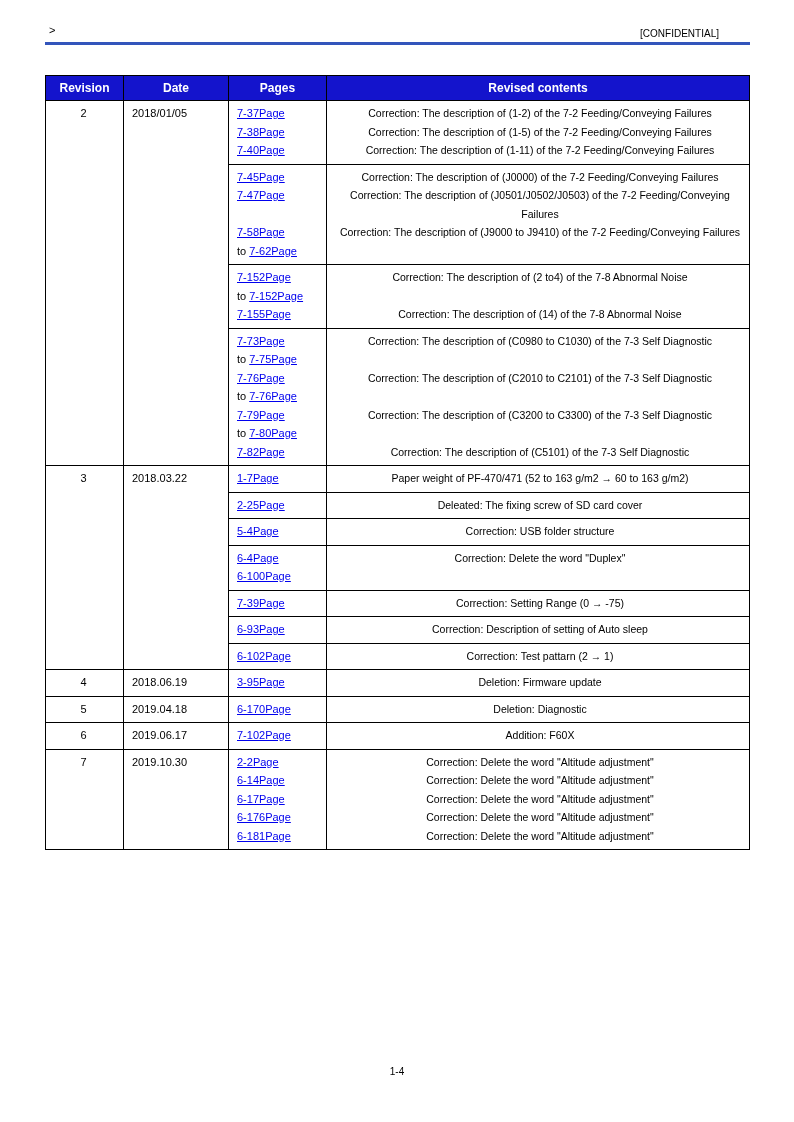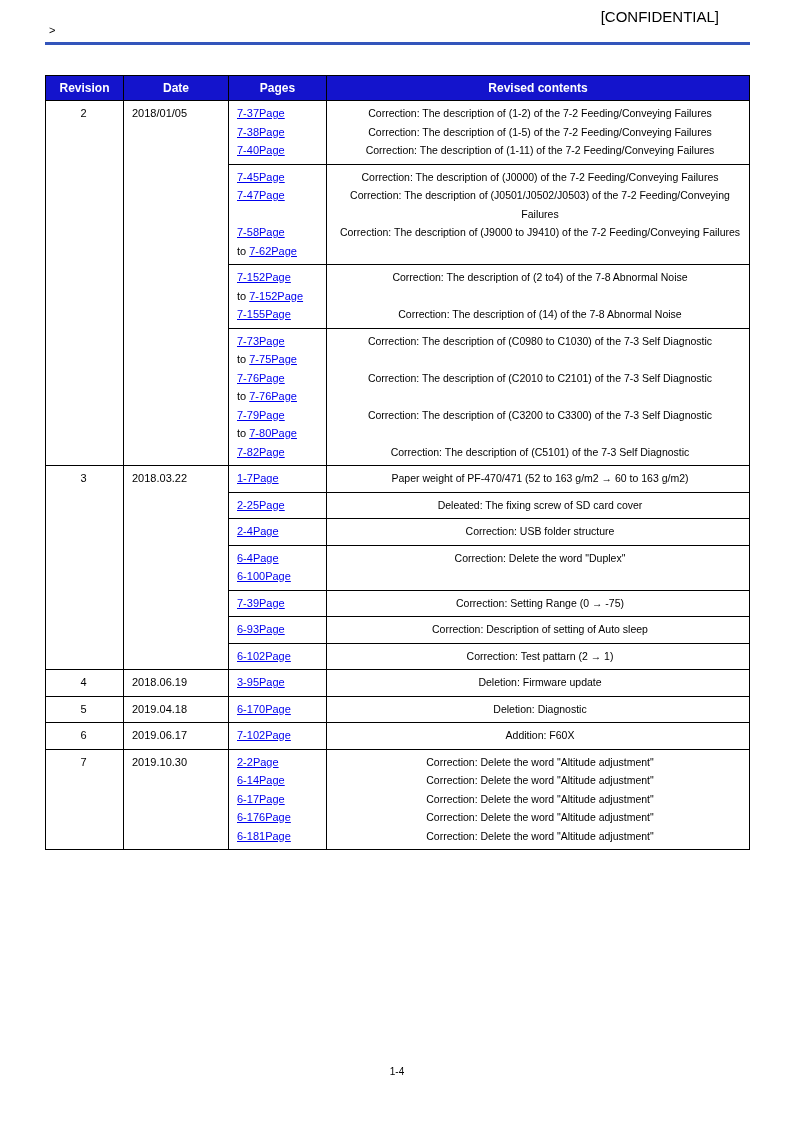--- a/index.html
+++ b/index.html
@@ -8,21 +8,21 @@
     --link:#0000EE;
   }
   html,body{margin:0;padding:0;}
   body{
     width:794px;height:1122px;position:relative;
     background:#ffffff;color:#000;
     font-family:"Liberation Sans", sans-serif;
     overflow:hidden;
   }
   .header-mark{position:absolute;top:24px;left:49px;font-size:11px;}
-  .confidential{position:absolute;top:8px;right:75px;font-size:15px;}
+  .confidential{position:absolute;top:28px;right:75px;font-size:10px;}
   .top-rule{position:absolute;top:42px;left:45px;width:705px;height:3px;background:var(--rule);}
   .table-wrap{position:absolute;top:75px;left:45px;width:705px;}
   table{border-collapse:collapse;width:100%;table-layout:fixed;}
   col.c-rev{width:78px}
   col.c-date{width:105px}
   col.c-pages{width:98px}
   th{
     background:var(--header-bg);color:#fff;
     font-size:12px;font-weight:bold;text-align:center;
     border:1px solid #000;padding:5px 2px;
@@ -136,21 +136,21 @@
           <tr>
             <td class="pages">
               <div class="line"><a class="pagelink" href="#">2-25Page</a></div>
             </td>
             <td class="contents">
               <div class="line">Deleated: The fixing screw of SD card cover</div>
             </td>
           </tr>
           <tr>
             <td class="pages">
-              <div class="line"><a class="pagelink" href="#">2-4Page</a></div>
+              <div class="line"><a class="pagelink" href="#">5-4Page</a></div>
             </td>
             <td class="contents">
               <div class="line">Correction: USB folder structure</div>
             </td>
           </tr>
           <tr>
             <td class="pages">
               <div class="line"><a class="pagelink" href="#">6-4Page</a></div>
               <div class="line"><a class="pagelink" href="#">6-100Page</a></div>
             </td>

